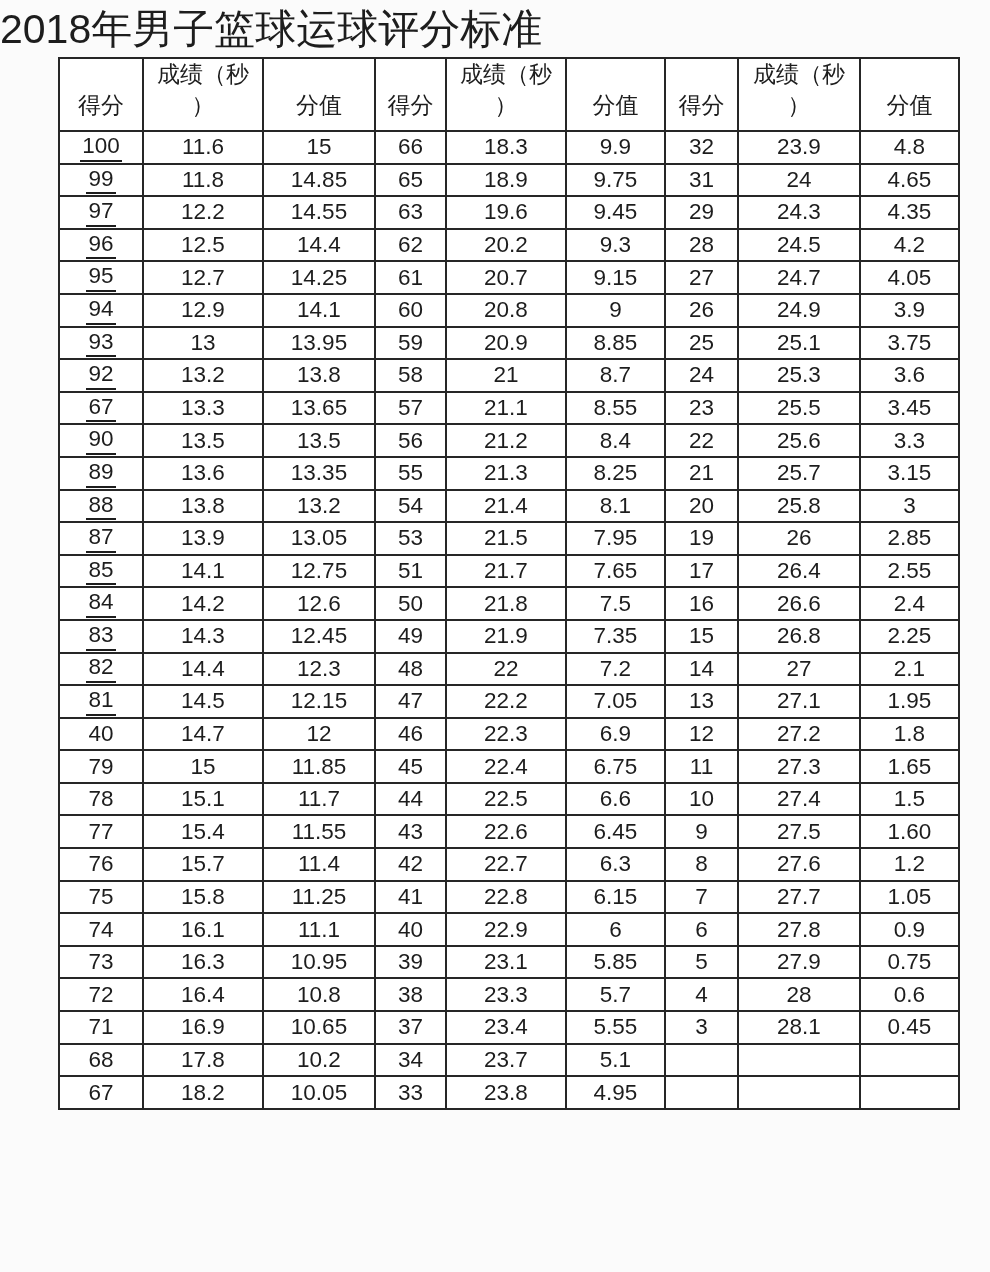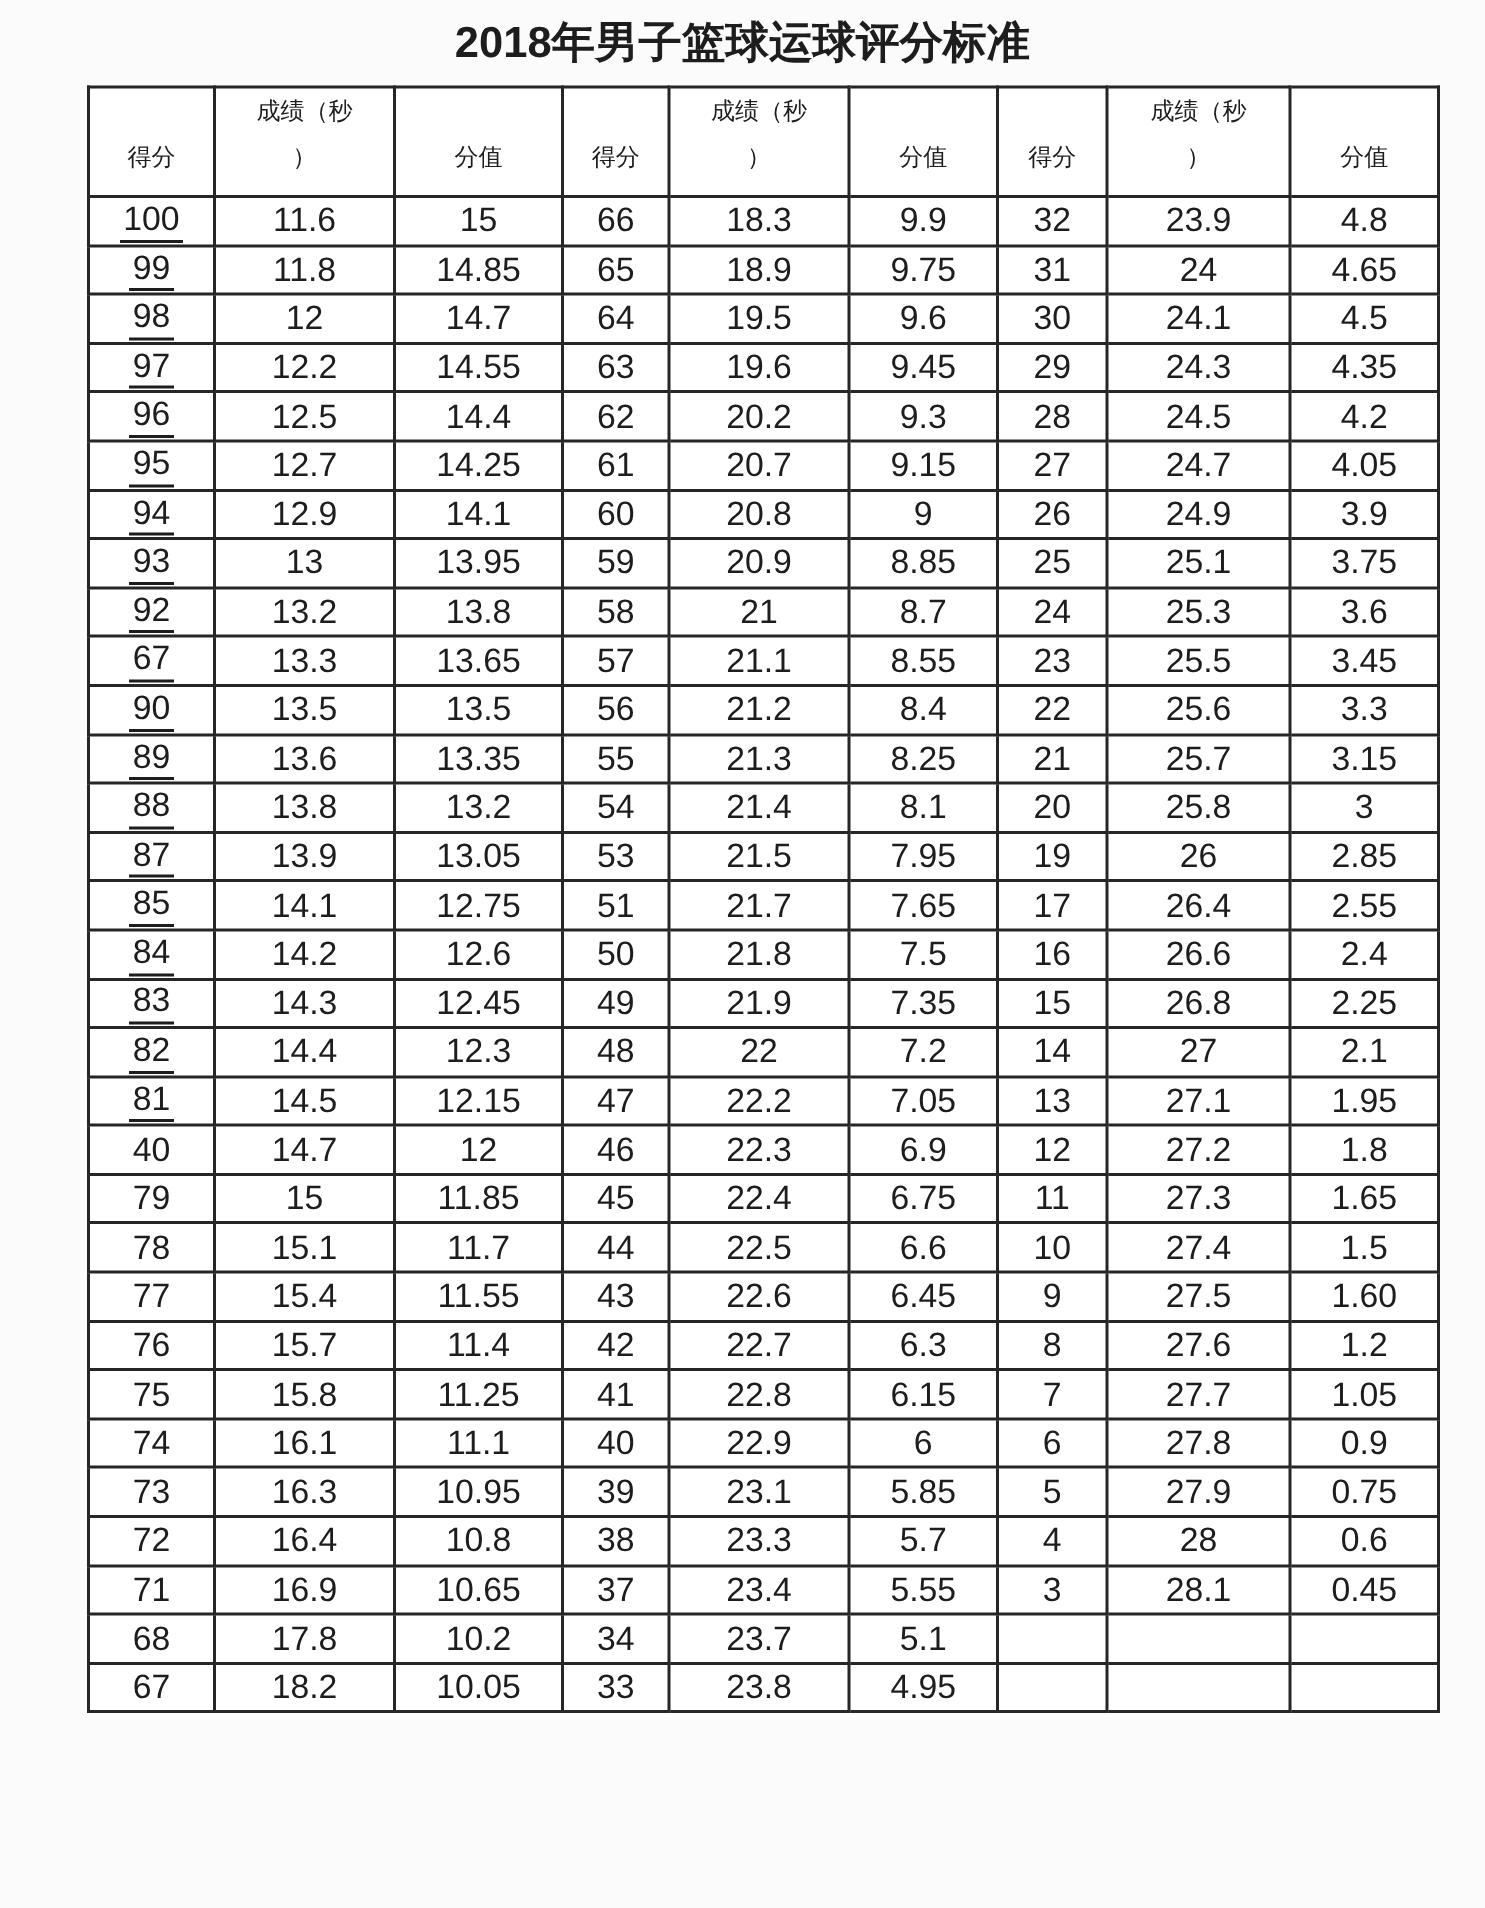--- a/index.html
+++ b/index.html
@@ -11,23 +11,23 @@
     font-family: "Liberation Sans", sans-serif;
     color: #1d1d1d;
     -webkit-font-smoothing: antialiased;
   }
   .page {
     width: 990px;
     height: 1272px;
     overflow: hidden;
   }
   .page-title {
-    text-align: center;
-    font-size: 29px;
-    font-weight: 700;
+    text-align: left;
+    font-size: 41px;
+    font-weight: 400;
     height: 55px;
     line-height: 55px;
     padding-top: 2px;
     white-space: nowrap;
   }
   table.scoring-table {
     border-collapse: collapse;
     table-layout: fixed;
     margin-left: 58px;
     background: #ffffff;
@@ -35,21 +35,21 @@
   .scoring-table th,
   .scoring-table td {
     border: 2px solid #262626;
     text-align: center;
     padding: 0;
     overflow: hidden;
   }
   .scoring-table th {
     vertical-align: bottom;
     font-weight: 400;
-    font-size: 16px;
+    font-size: 23px;
     line-height: 31px;
     height: 58px;
     padding-bottom: 9px;
   }
   .scoring-table td {
     height: 30.6px;
     font-size: 22.5px;
     vertical-align: middle;
   }
   .underlined {
@@ -139,31 +139,20 @@
           <td>11.8</td>
           <td>14.85</td>
           <td>65</td>
           <td>18.9</td>
           <td>9.75</td>
           <td>31</td>
           <td>24</td>
           <td>4.65</td>
         </tr>
         <tr>
-          <td><span class="underlined">98</span></td>
-          <td>12</td>
-          <td>14.7</td>
-          <td>64</td>
-          <td>19.5</td>
-          <td>9.6</td>
-          <td>30</td>
-          <td>24.1</td>
-          <td>4.5</td>
-        </tr>
-        <tr>
           <td><span class="underlined">97</span></td>
           <td>12.2</td>
           <td>14.55</td>
           <td>63</td>
           <td>19.6</td>
           <td>9.45</td>
           <td>29</td>
           <td>24.3</td>
           <td>4.35</td>
         </tr>

